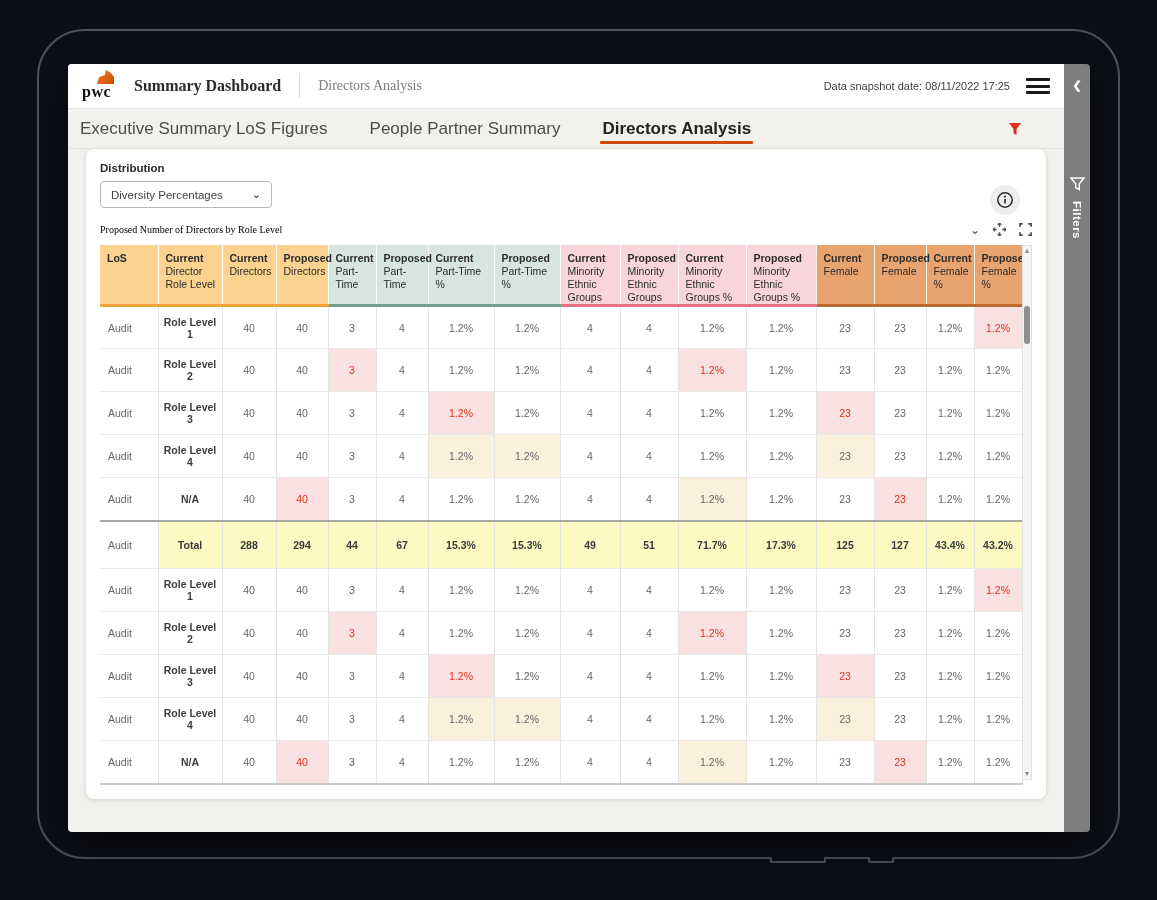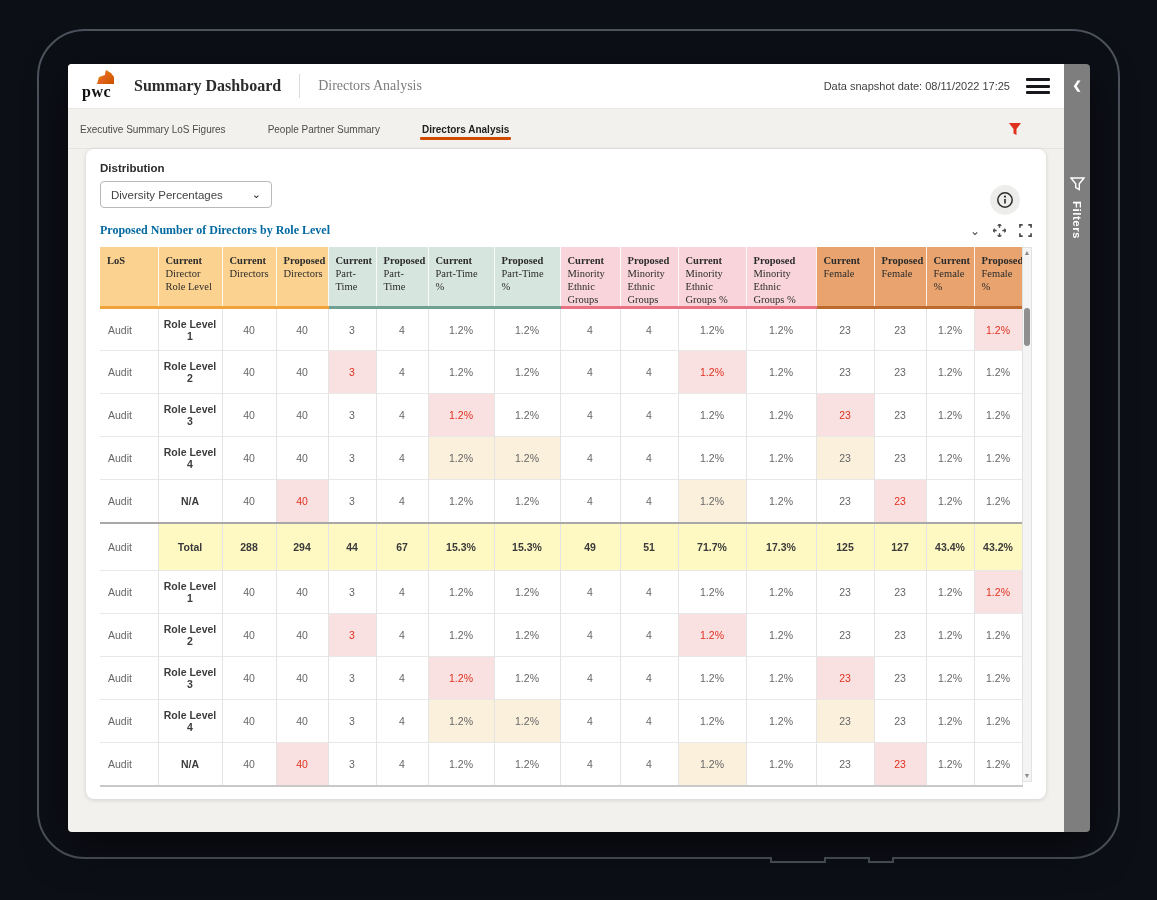--- a/index.html
+++ b/index.html
@@ -25,45 +25,45 @@
   .app-title{font-family:"Liberation Serif",serif;font-weight:bold;font-size:16px;color:#2b2b2b;margin-left:12px;}
   .vdiv{width:1px;height:24px;background:#d9d9d9;margin:0 18px;}
   .page-title{font-family:"Liberation Serif",serif;font-size:14px;color:#7d7d7d;}
   .spacer{flex:1;}
   .snapshot{font-size:11px;color:#3f3f3f;margin-right:16px;}
   .hamburger{width:24px;height:16px;display:flex;flex-direction:column;justify-content:space-between;cursor:pointer;}
   .hamburger span{display:block;height:3px;background:#17181c;border-radius:1px;}
 
   
   .tabbar{height:40px;display:flex;align-items:center;padding:0 10px;gap:38px;border-bottom:1px solid #e5e4e0;flex:0 0 auto;}
-  .tab{font-size:10px;color:#4c4c4c;position:relative;padding:12px 2px 11px;cursor:pointer;white-space:nowrap;}
+  .tab{font-size:17px;color:#4c4c4c;position:relative;padding:12px 2px 11px;cursor:pointer;white-space:nowrap;}
   .tab.active{font-weight:bold;color:#222;}
   .tab.active::after{content:"";position:absolute;left:0;right:0;bottom:6px;height:3px;background:var(--accent,#d04a02);border-radius:1px;}
   .tab-funnel{margin-left:auto;margin-right:32px;cursor:pointer;display:flex;}
 
   
   .card{margin:0 18px 0;height:650px;background:#fff;border-radius:8px;box-shadow:0 1px 4px rgba(0,0,0,.14);
         position:relative;padding:0 14px;}
   .dist-label{padding-top:13px;font-size:11.5px;font-weight:bold;color:#2b2b2b;}
   .select{margin-top:7px;width:172px;height:27px;border:1px solid #b9b9b9;border-radius:4px;background:#fff;
           display:flex;align-items:center;justify-content:space-between;padding:0 10px;font-size:11.5px;color:#444;cursor:pointer;gap:8px;}
   .select .chev{font-size:11px;color:#222;}
   .info-btn{position:absolute;right:26px;top:36px;width:30px;height:30px;border-radius:50%;background:#ededeb;
             display:flex;align-items:center;justify-content:center;cursor:pointer;}
   .section-row{margin-top:15px;display:flex;align-items:center;}
-  .section-title{font-family:"Liberation Serif",serif;font-weight:bold;font-size:12px;color:#0369a1;}
+  .section-title{font-family:"Liberation Serif",serif;font-weight:normal;font-size:10px;color:#000000;}
   .section-icons{margin-left:auto;display:flex;align-items:center;gap:13px;color:#4a4a4a;}
   .section-icons .sic{cursor:pointer;display:flex;align-items:center;}
   .sic .chevdn{font-size:12px;color:#4a4a4a;line-height:1;}
 
   
   .table-area{position:relative;margin-top:9px;height:535px;}
   table.grid{border-collapse:collapse;table-layout:fixed;width:922px;font-size:10.5px;}
   .grid th{height:57px;vertical-align:top;text-align:left;padding:7px 5px 0 7px;font-weight:normal;
-           color:#2b2b2b;line-height:13px;border-right:1px solid rgba(255,255,255,.85);font-family:Liberation Serif, serif;}
+           color:#2b2b2b;line-height:13px;border-right:1px solid rgba(255,255,255,.85);}
   .grid th .cw{font-weight:bold;display:block;}
   .grid td{height:43px;text-align:center;color:#666;border-right:1px solid #e4e4e4;border-top:1px solid #e8e8e8;
            padding:0 3px;background:#fff;}
   .grid td.los{text-align:left;padding-left:8px;}
   .grid td.role{font-weight:bold;color:#3c3c3c;}
   .grid tr.total td{background:#fef9c3;font-weight:bold;color:#3a3a3a;border-top:2px solid #a8a8a8;height:48px;}
   .grid tr.total td.los{background:#fff;font-weight:normal;color:#666;}
   .grid tr:last-child td{border-bottom:2px solid #c9c9c9;}
   .grid td.hl-pink{color:var(--red,#e0301e);}
   .grid td.hl-cream{color:#666;}

